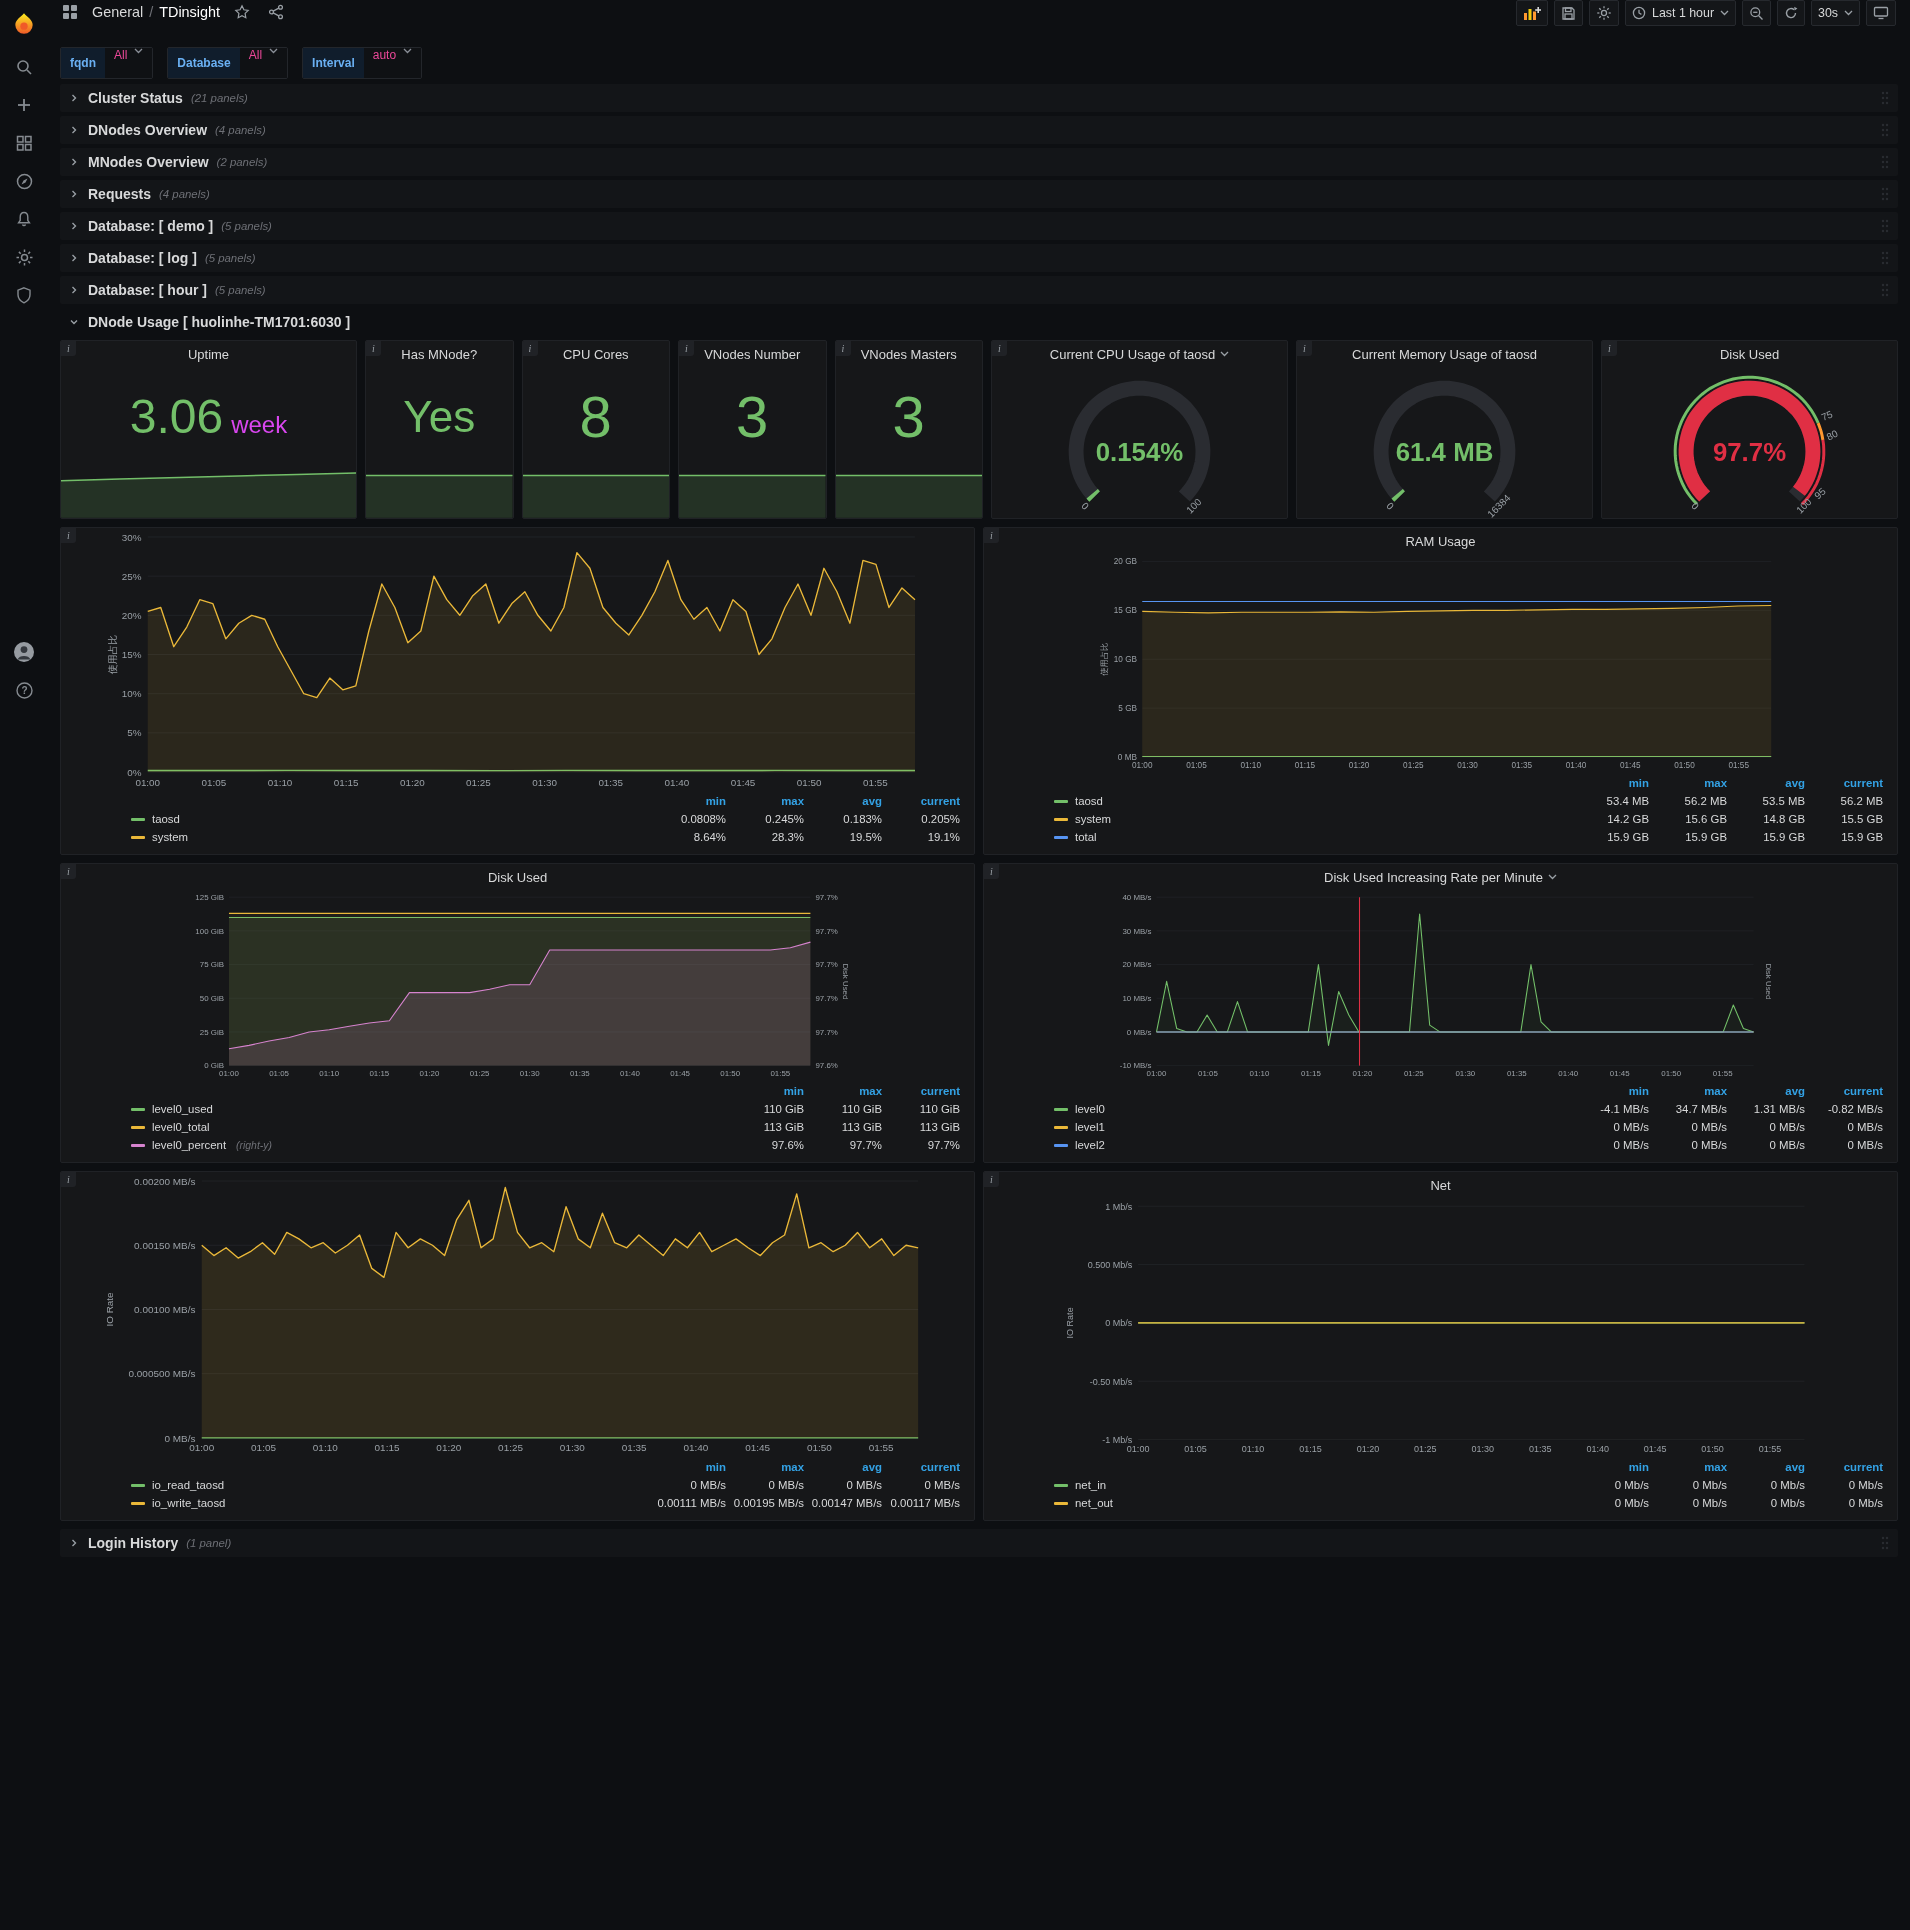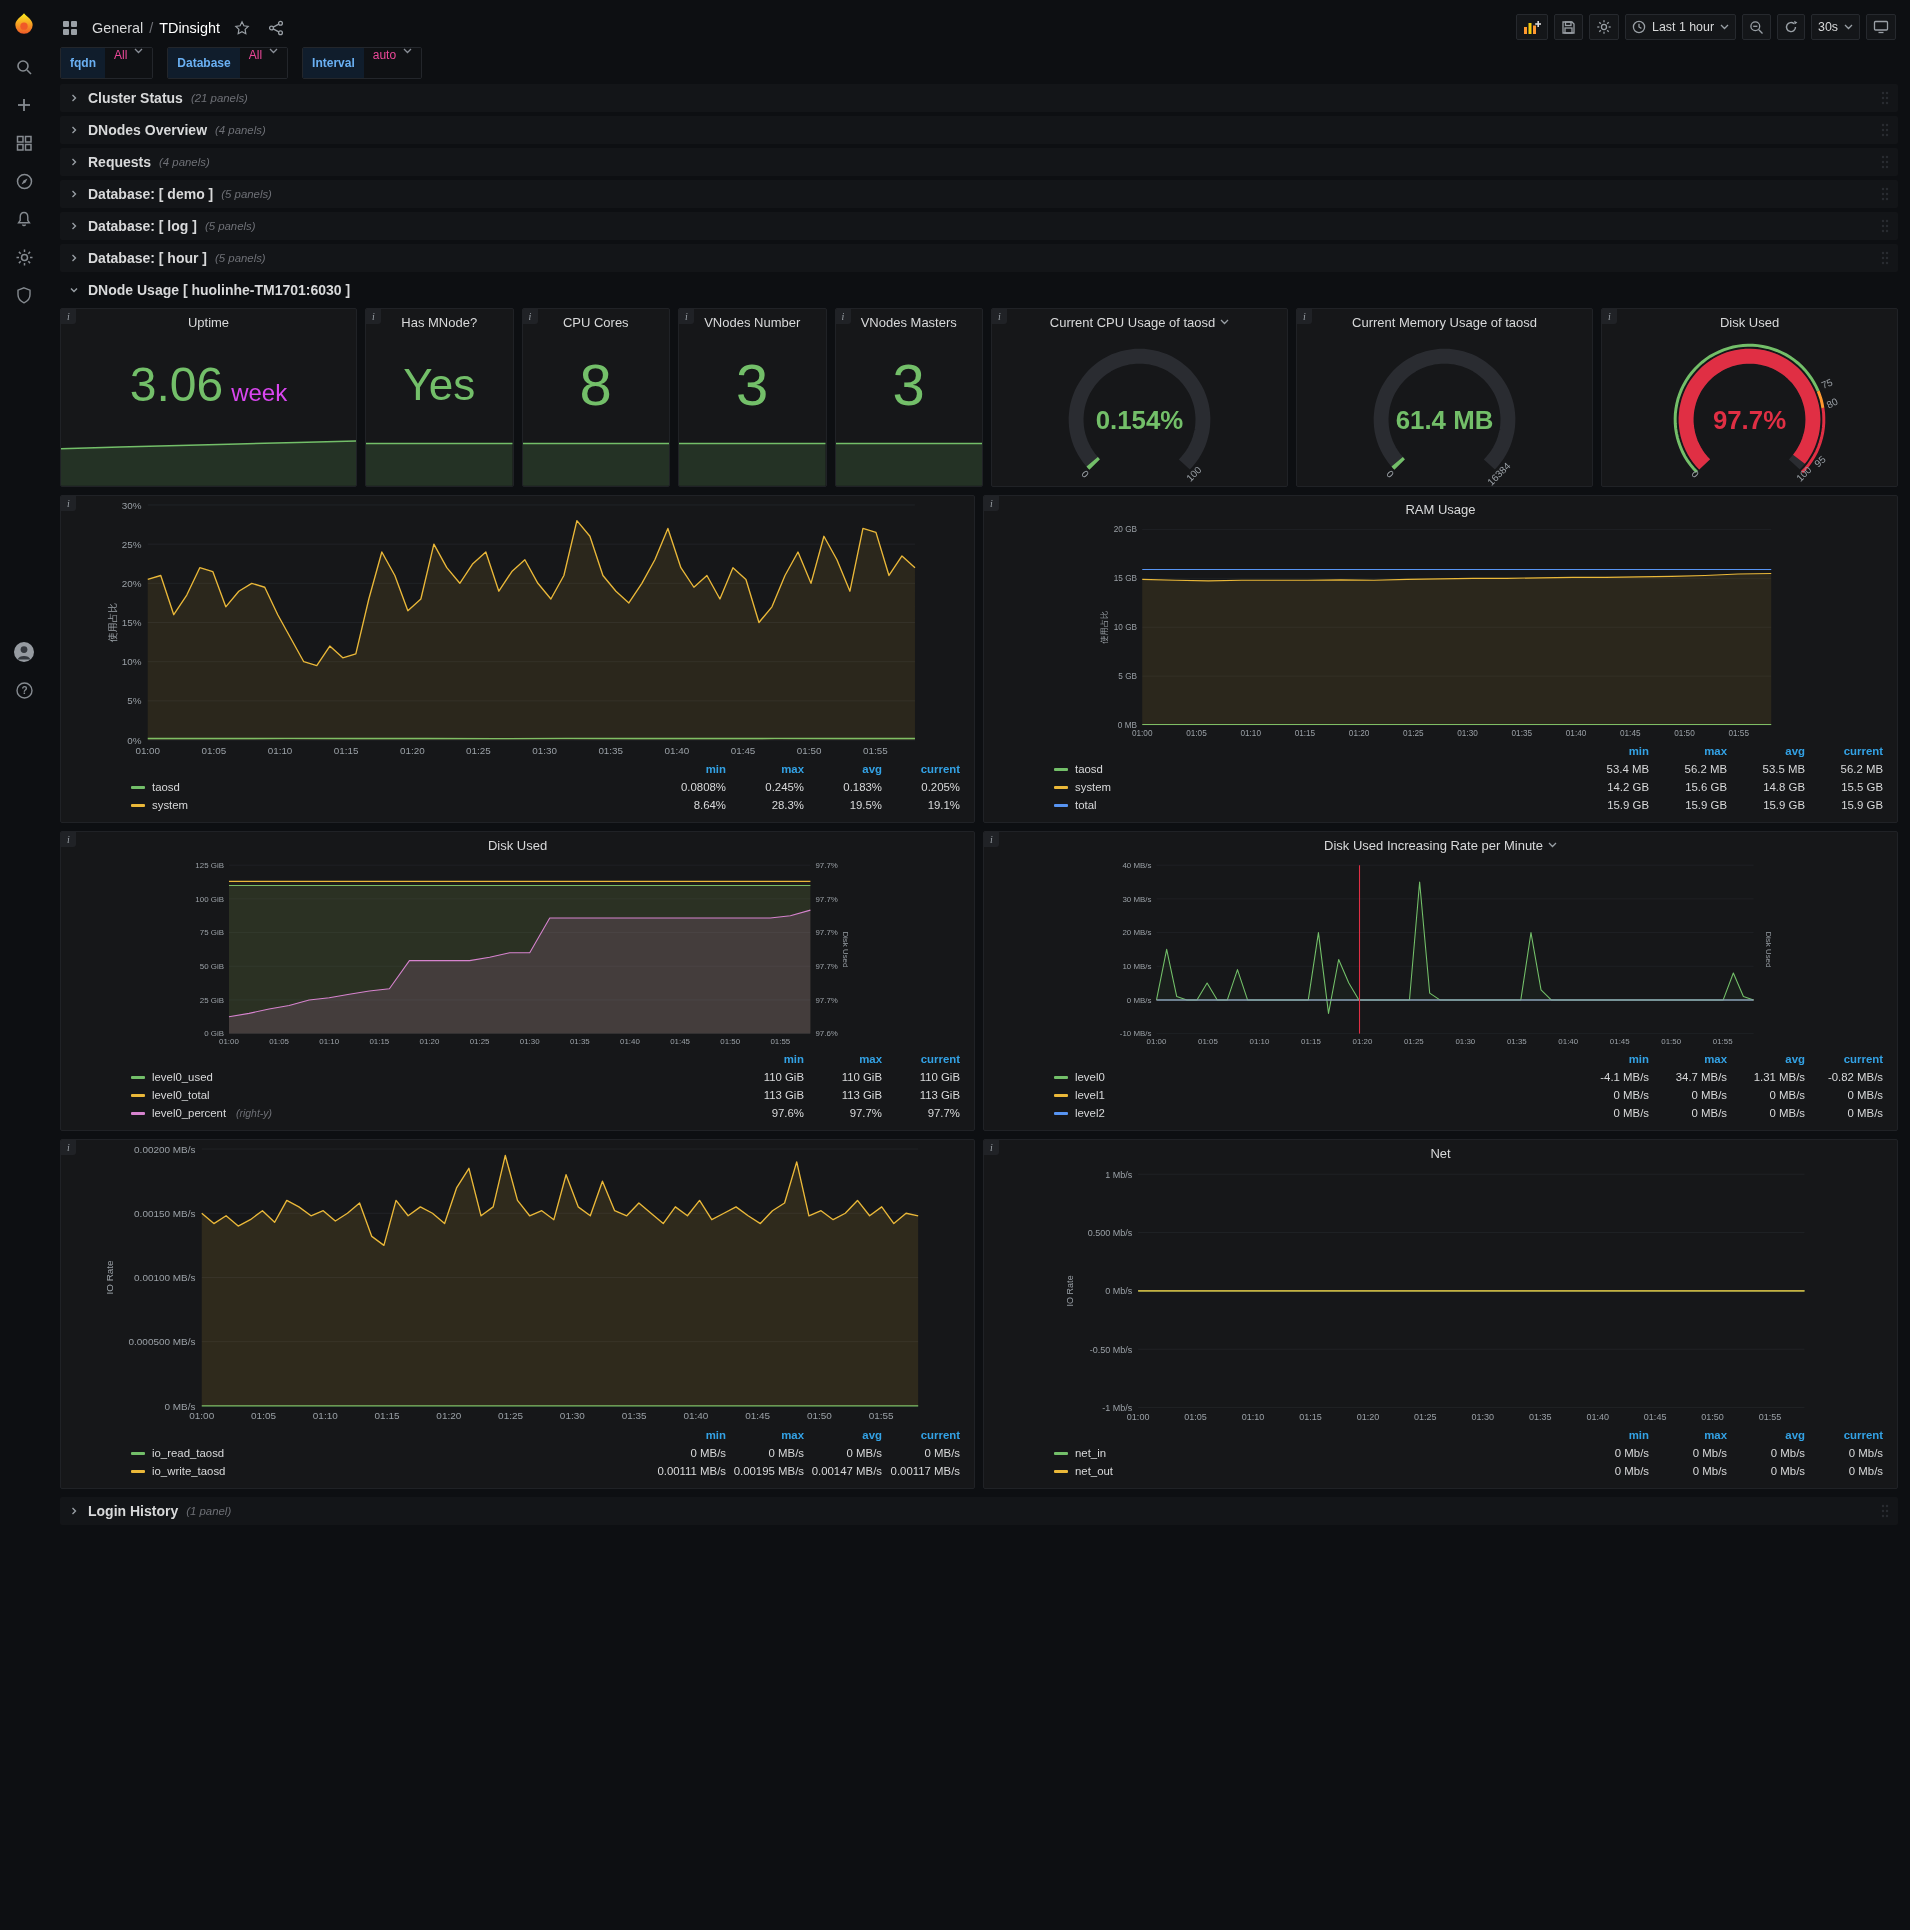--- a/index.html
+++ b/index.html
@@ -6,21 +6,21 @@
   body{width:1910px;height:1930px;overflow:hidden;font-size:13px;}
   *{box-sizing:border-box;}
   .app{display:flex;width:1910px;height:1930px;}
   
   .sidebar{width:48px;background:#0d0f12;position:relative;flex-shrink:0;}
   .side-logo{width:48px;height:48px;display:flex;align-items:center;justify-content:center;}
   .side-icon{width:48px;height:38px;display:flex;align-items:center;justify-content:center;cursor:pointer;opacity:.85;}
   .sidebar-bottom{position:absolute;top:633px;left:0;width:48px;}
   
   .main{flex:1;display:flex;flex-direction:column;min-width:0;}
-  .navbar{height:40px;display:flex;align-items:flex-end;justify-content:space-between;padding:0 14px 0 10px;background:#0d0f12;}
+  .navbar{height:40px;display:flex;align-items:flex-start;justify-content:space-between;padding:0 14px 0 10px;background:#0d0f12;}
   .nav-left{display:flex;align-items:center;gap:10px;}
   .crumb{display:flex;align-items:center;gap:6px;font-size:14.4px;}
   .crumb-folder{color:#d8d9da;}
   .crumb-sep{color:#6e7076;}
   .crumb-title{color:#fff;font-weight:500;}
   .nav-right{display:flex;align-items:center;gap:6px;}
   .nav-btn{height:26px;min-width:28px;display:flex;align-items:center;justify-content:center;gap:6px;background:#141619;border:1px solid #26292e;border-radius:2px;padding:0 6px;cursor:pointer;font-size:12.4px;color:#d8d9da;}
   .nav-ico{display:flex;align-items:center;justify-content:center;width:24px;height:24px;cursor:pointer;}
   
   .dashboard{padding:6px 12px 0 12px;}
@@ -310,20 +310,35 @@
                 <circle cx="3" cy="7" r="1.2"></circle>
                 <circle cx="7" cy="7" r="1.2"></circle>
                 <circle cx="3" cy="12" r="1.2"></circle>
                 <circle cx="7" cy="12" r="1.2"></circle>
               </svg></span>
           </div>
           <div class="rowbar">
             <svg width="12" height="12" viewBox="0 0 16 16">
               <polyline points="6,4 10,8 6,12" fill="none" stroke="#9aa0a6" stroke-width="1.8"></polyline>
             </svg>
+            <span class="row-title">MNodes Overview</span>
+            <span class="row-count">(2 panels)</span>
+            <span class="row-grip"><svg width="10" height="14" viewBox="0 0 10 14" fill="#4a4e55">
+                <circle cx="3" cy="2" r="1.2"></circle>
+                <circle cx="7" cy="2" r="1.2"></circle>
+                <circle cx="3" cy="7" r="1.2"></circle>
+                <circle cx="7" cy="7" r="1.2"></circle>
+                <circle cx="3" cy="12" r="1.2"></circle>
+                <circle cx="7" cy="12" r="1.2"></circle>
+              </svg></span>
+          </div>
+          <div class="rowbar">
+            <svg width="12" height="12" viewBox="0 0 16 16">
+              <polyline points="6,4 10,8 6,12" fill="none" stroke="#9aa0a6" stroke-width="1.8"></polyline>
+            </svg>
             <span class="row-title">Requests</span>
             <span class="row-count">(4 panels)</span>
             <span class="row-grip"><svg width="10" height="14" viewBox="0 0 10 14" fill="#4a4e55">
                 <circle cx="3" cy="2" r="1.2"></circle>
                 <circle cx="7" cy="2" r="1.2"></circle>
                 <circle cx="3" cy="7" r="1.2"></circle>
                 <circle cx="7" cy="7" r="1.2"></circle>
                 <circle cx="3" cy="12" r="1.2"></circle>
                 <circle cx="7" cy="12" r="1.2"></circle>
               </svg></span>

